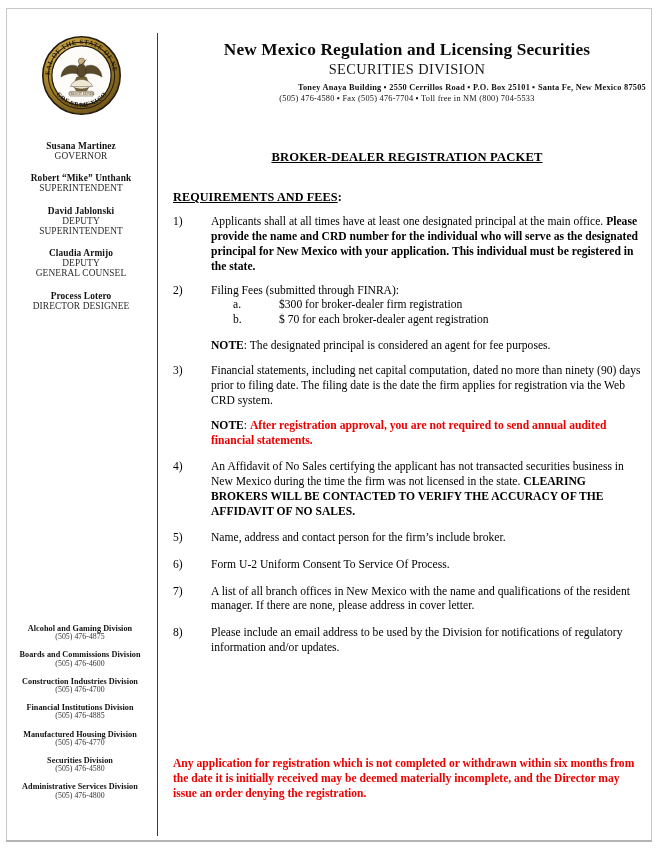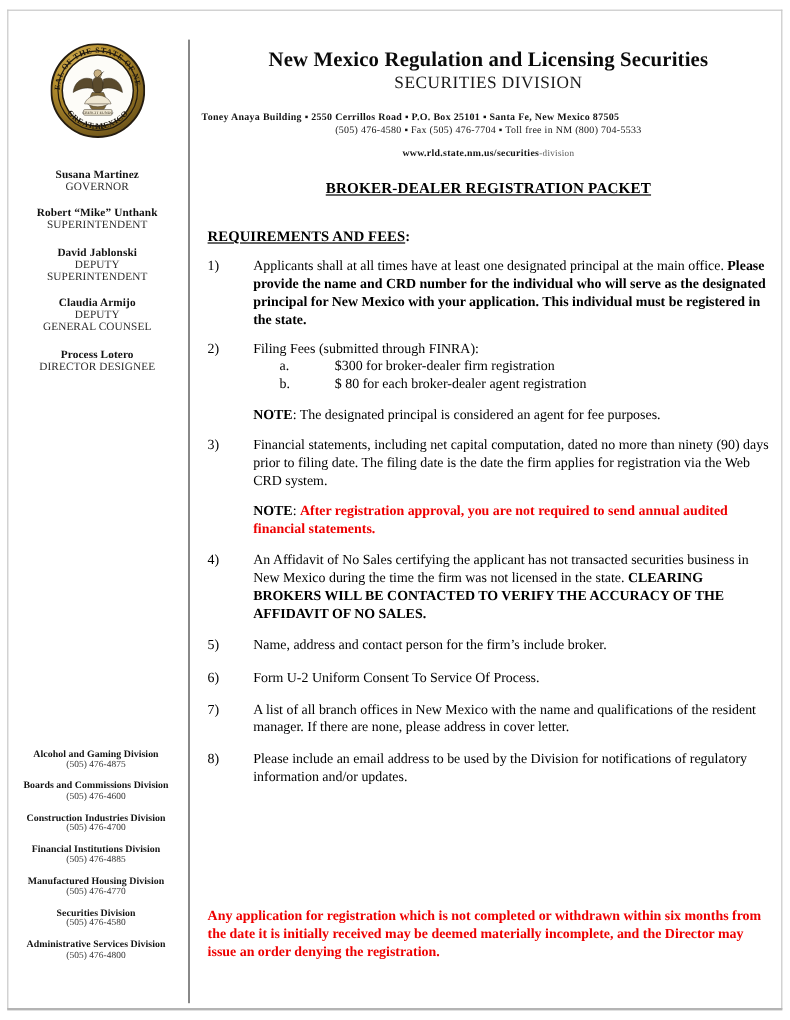--- a/index.html
+++ b/index.html
@@ -141,25 +141,25 @@
     color: #0b0b0b;
   }
   .lh-sub {
     text-align: center;
     font-size: 14.4px;
     letter-spacing: 0.4px;
     margin-top: 2px;
     color: #1a1a1a;
   }
   .lh-addr {
-    text-align: left;
+    text-align: right;
     font-size: 8.3px;
     font-weight: bold;
     letter-spacing: 0.25px;
-    margin-top: 15px;
+    margin-top: 5px;
     color: #111;
   }
   .lh-addr2 {
     text-align: center;
     font-size: 8.3px;
     font-weight: normal;
     letter-spacing: 0.25px;
     margin-top: 2px;
     color: #111;
   }
@@ -367,21 +367,20 @@
       <span class="d-name">Administrative Services Division</span>
       <span class="d-phone">(505) 476-4800</span>
     </div>
   </div>
 
   <div id="right-col">
     <div class="lh-title">New Mexico Regulation and Licensing Securities</div>
     <div class="lh-sub">SECURITIES DIVISION</div>
     <div class="lh-addr">Toney Anaya Building ▪ 2550 Cerrillos Road ▪ P.O. Box 25101 ▪ Santa Fe, New Mexico 87505</div>
     <div class="lh-addr2">(505) 476-4580  ▪  Fax (505) 476-7704  ▪ Toll free in NM (800) 704-5533</div>
-    <div class="lh-url"><span>www.rld.state.nm.us/securities</span><span class="url-suffix">-division</span></div>
   </div>
 
   <div id="req-heading"><span class="underlined">REQUIREMENTS AND FEES</span><span>:</span></div>
 
   <div id="doc-title">BROKER-DEALER REGISTRATION PACKET</div>
 
   <div id="items">
 
     <div class="item">
       <span class="num">1)</span>
@@ -391,21 +390,21 @@
     <div class="item" style="margin-bottom:10px;">
       <span class="num">2)</span>
       <span class="txt">Filing Fees (submitted through FINRA):</span>
       <div class="sublist">
         <div class="sub">
           <span class="sub-mark">a.</span>
           <span>$300 for broker-dealer firm registration</span>
         </div>
         <div class="sub">
           <span class="sub-mark">b.</span>
-          <span>$  80 for each broker-dealer agent registration</span>
+          <span>$  70 for each broker-dealer agent registration</span>
         </div>
       </div>
       <div class="note"><span class="note-label">NOTE</span><span>: The designated principal is considered an agent for fee purposes.</span></div>
     </div>
 
     <div class="item" style="margin-bottom:11px;">
       <span class="num">3)</span>
       <span class="txt">Financial statements, including net capital computation, dated no more than ninety (90) days prior to filing date. The filing date is the date the firm applies for registration via the Web CRD system.</span>
       <div class="note"><span class="note-label">NOTE</span><span>:  </span><span class="note-red">After registration approval, you are not required to send annual audited financial statements.</span></div>
     </div>

